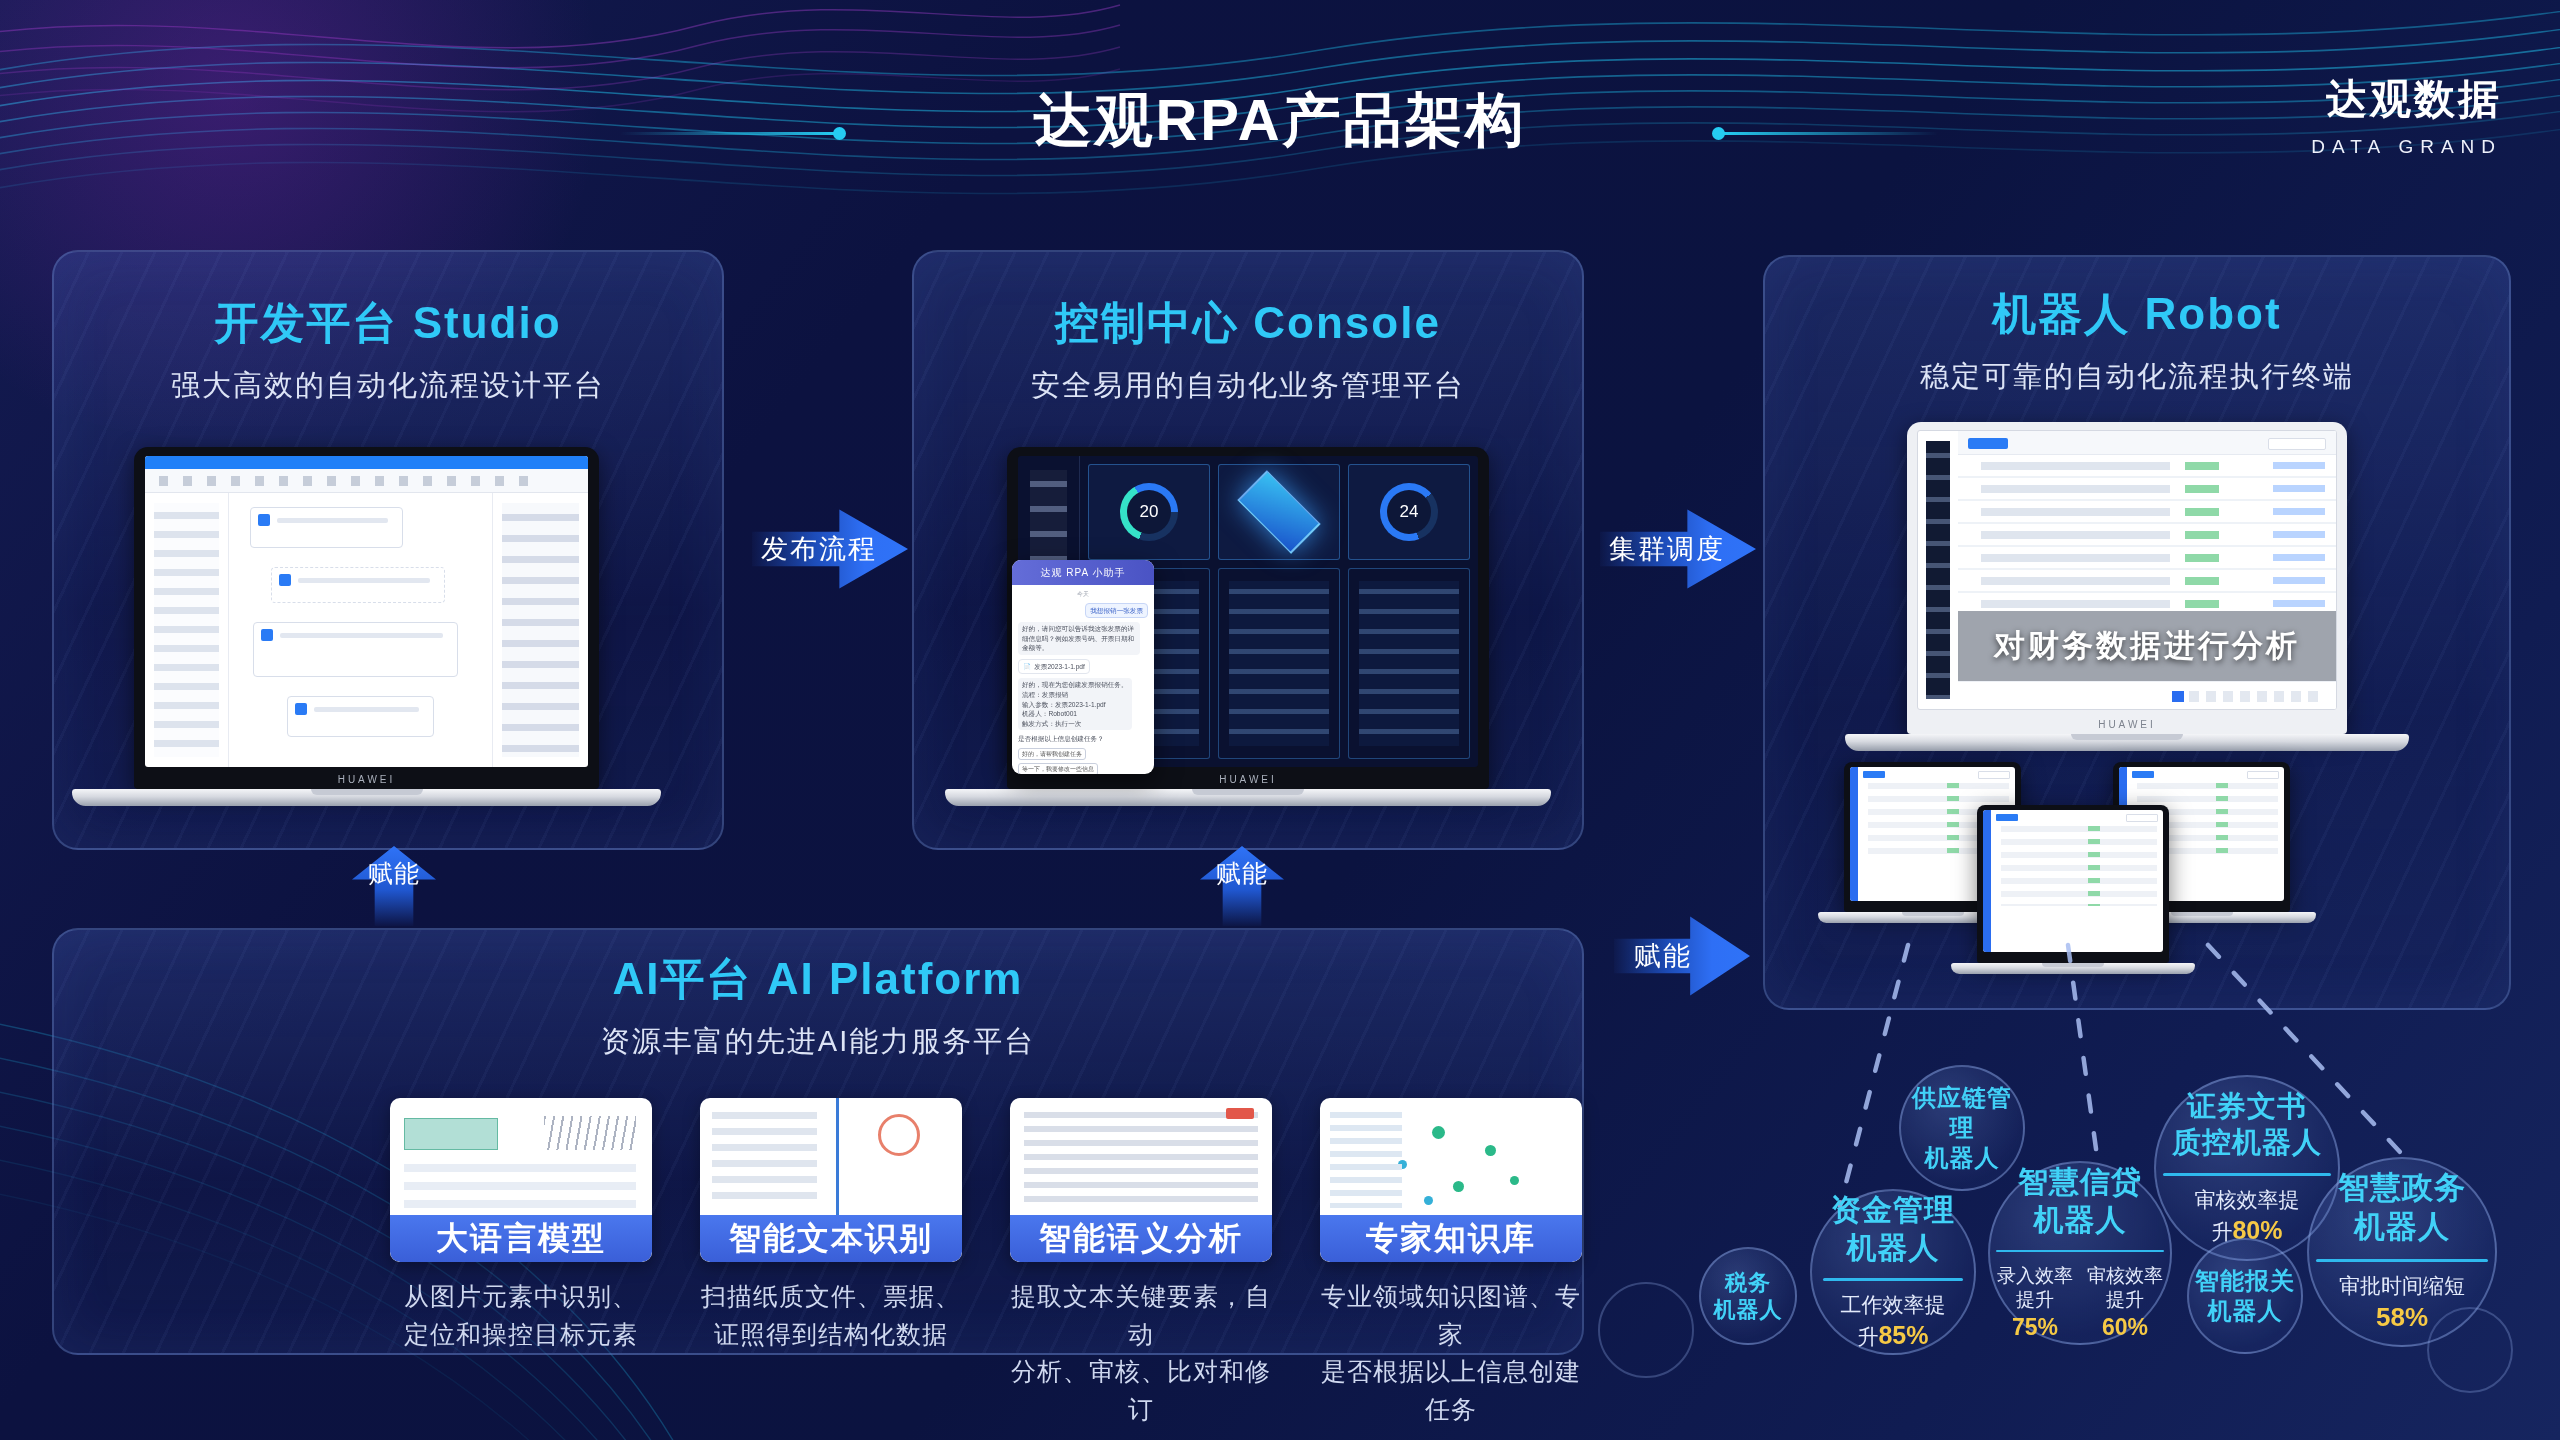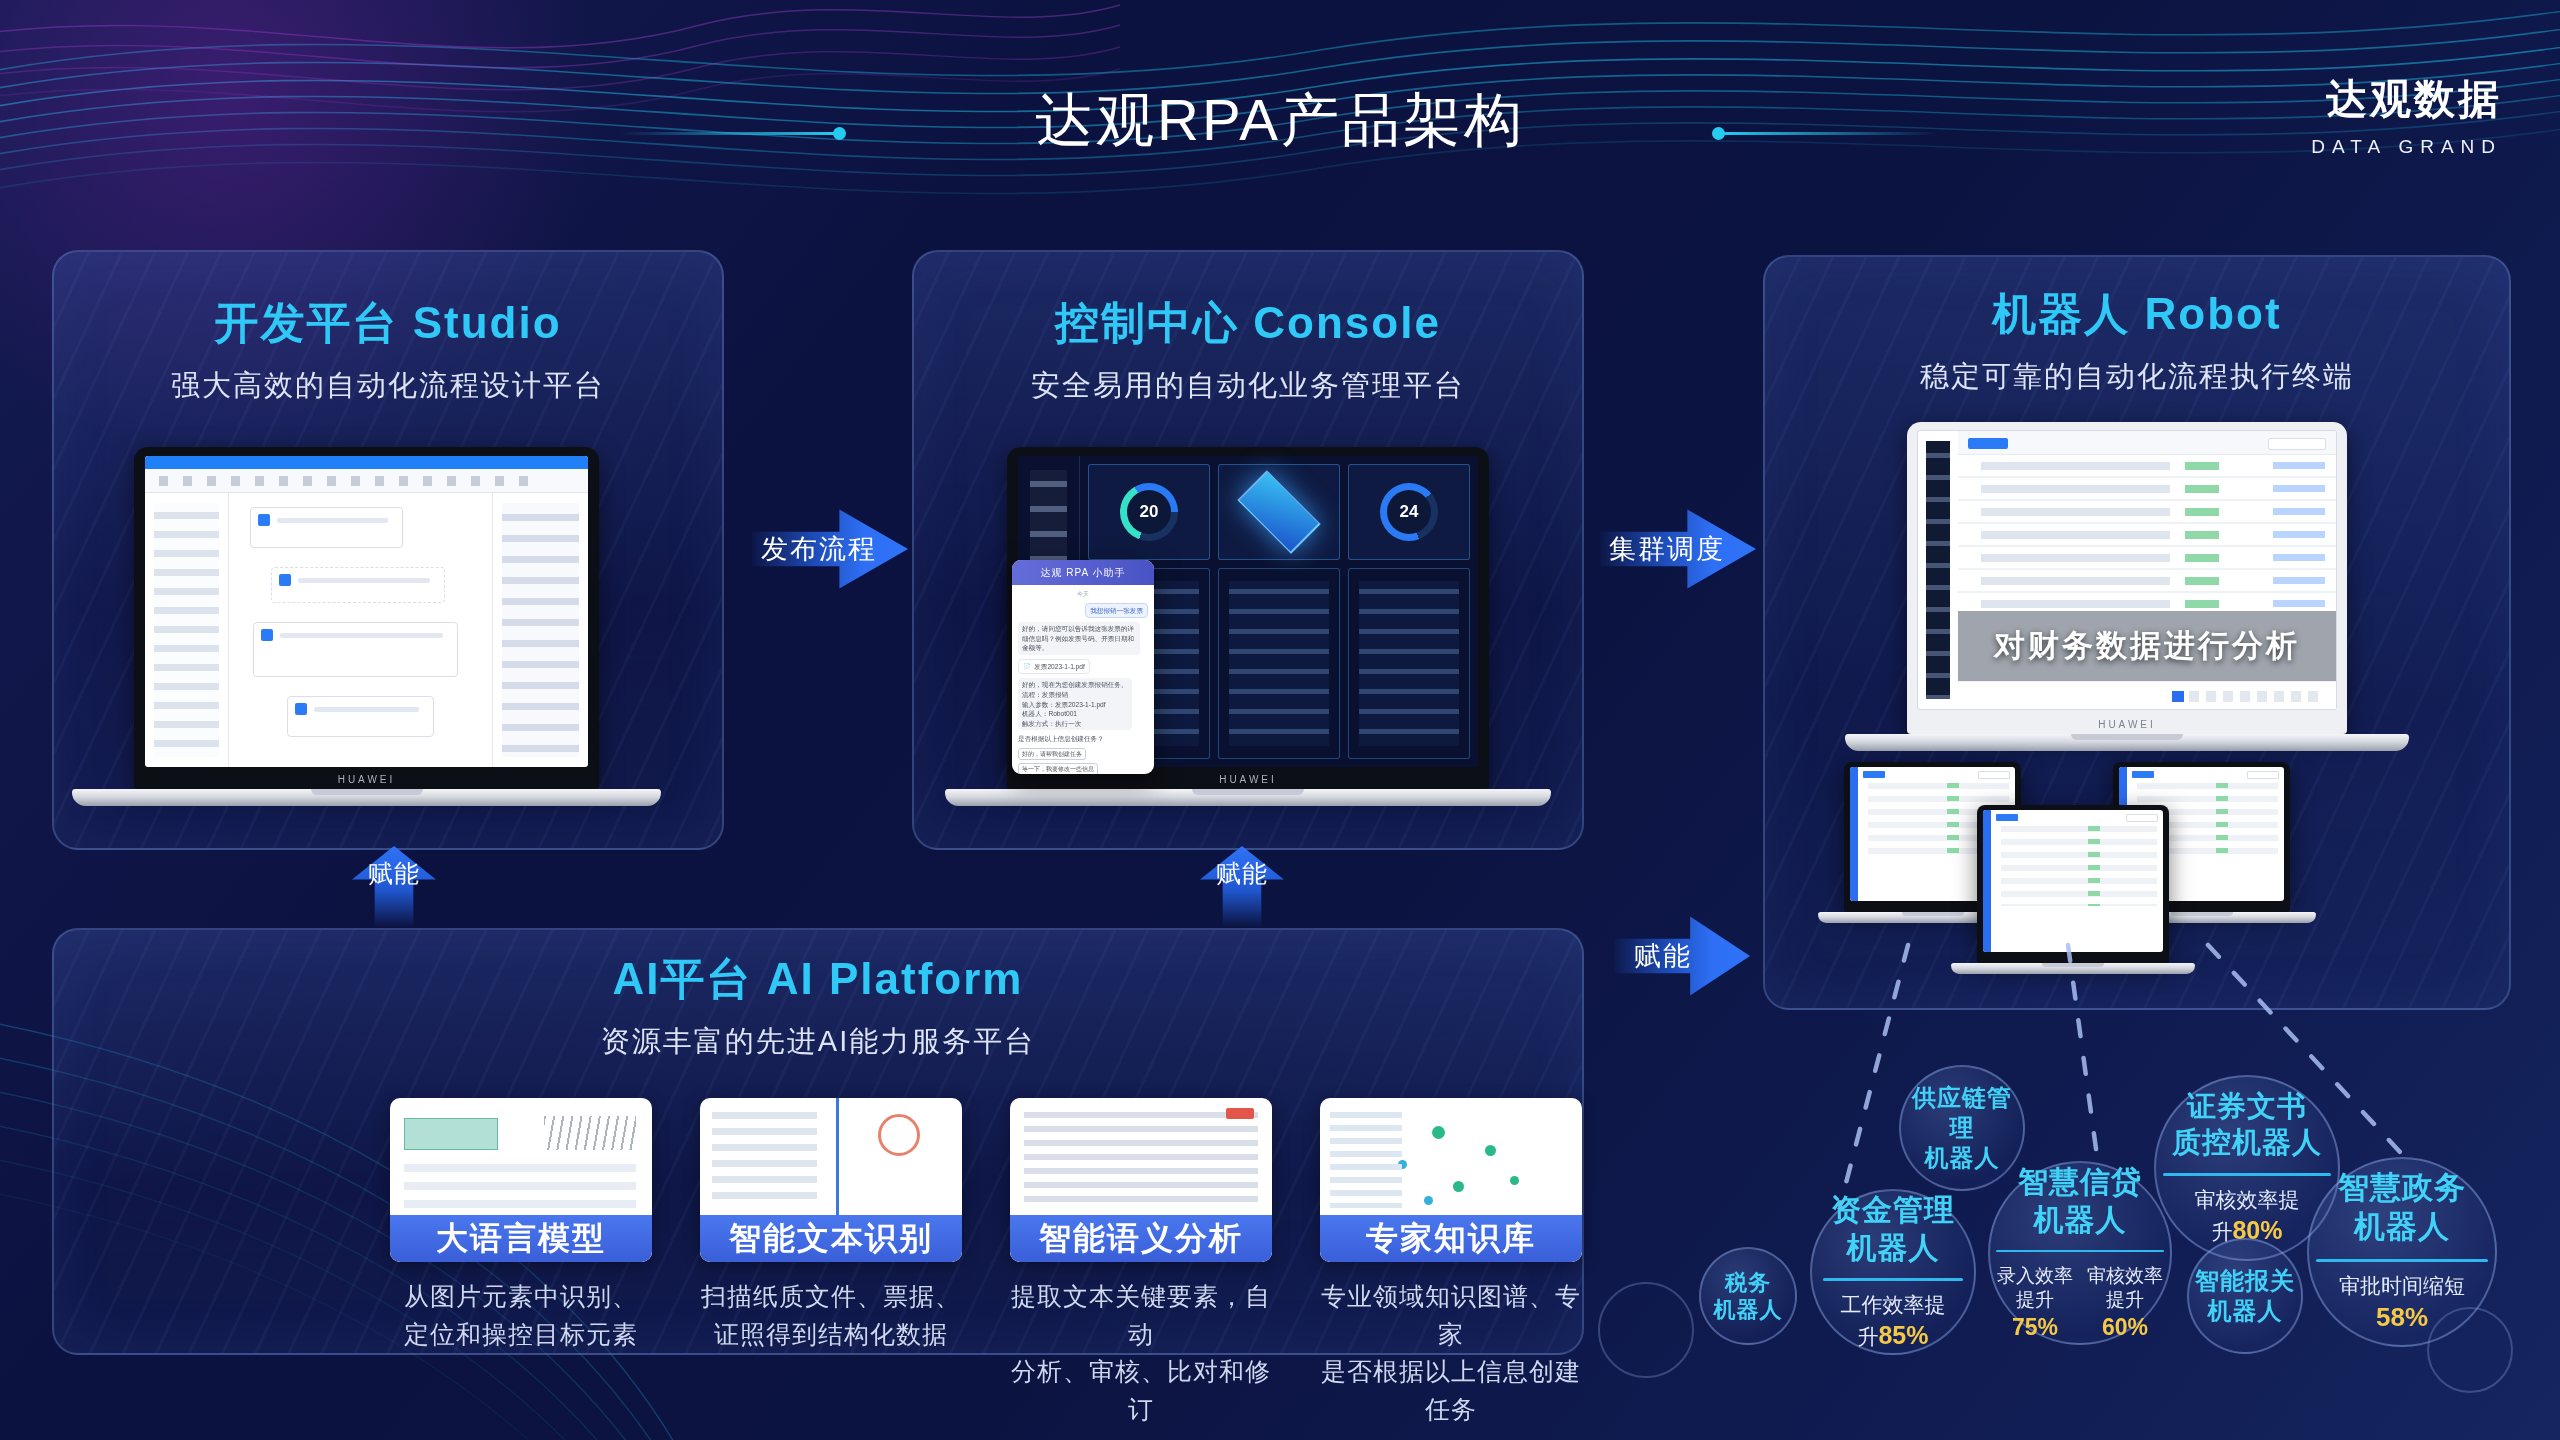--- a/index.html
+++ b/index.html
@@ -7,21 +7,21 @@
   .stage{position:relative;width:2560px;height:1440px;overflow:hidden;
     font-family:"Liberation Sans","DejaVu Sans",sans-serif;
     background:linear-gradient(128deg,#141b52 0%,#0c1240 30%,#0b1340 55%,#101c52 82%,#16255f 100%);}
   .glow-tl{position:absolute;left:-220px;top:-260px;width:900px;height:700px;border-radius:50%;
     background:radial-gradient(circle,rgba(150,40,190,.30),rgba(150,40,190,0) 65%);pointer-events:none}
   .bgsvg,.linesvg{position:absolute;left:0;top:0;pointer-events:none}
   .bgsvg{z-index:0}.linesvg{z-index:2}
 
   
   .page-title{position:absolute;left:50%;top:82px;transform:translateX(-50%);
-    color:#fff;font-size:58px;font-weight:normal;letter-spacing:3px;z-index:2;white-space:nowrap}
+    color:#fff;font-size:58px;font-weight:bold;letter-spacing:3px;z-index:2;white-space:nowrap}
   .deco{position:absolute;z-index:2}
   .deco .ln{position:absolute;top:5px;height:3px;border-radius:2px}
   .deco .dot{position:absolute;top:0;width:13px;height:13px;border-radius:50%;background:#25ccf2}
   .deco-l{left:620px;top:127px;width:226px;height:13px}
   .deco-l .ln{left:0;width:216px;background:linear-gradient(90deg,rgba(37,204,242,0),#25ccf2)}
   .deco-l .dot{right:0}
   .deco-r{left:1712px;top:127px;width:226px;height:13px}
   .deco-r .ln{right:0;width:216px;background:linear-gradient(270deg,rgba(37,204,242,0),#25ccf2)}
   .deco-r .dot{left:0}
   .logo{position:absolute;right:58px;top:72px;text-align:right;z-index:2}
@@ -81,21 +81,21 @@
   .cs-side{width:62px;flex:none;background:rgba(255,255,255,.05);border-right:1px solid rgba(120,160,230,.18);
     padding:14px 12px;background-image:repeating-linear-gradient(180deg,rgba(180,200,240,.38) 0 6px,rgba(0,0,0,0) 6px 25px);background-clip:content-box}
   .cs-main{flex:1;display:flex;flex-direction:column;gap:8px;padding:8px;min-width:0}
   .cs-toprow{display:flex;gap:8px;height:96px;flex:none}
   .cs-box{flex:1;border:1px solid rgba(64,150,235,.45);background:rgba(18,35,80,.55);
     display:flex;align-items:center;justify-content:center;border-radius:3px}
   .gauge{width:58px;height:58px;border-radius:50%;position:relative;display:flex;align-items:center;justify-content:center}
   .g-left{background:conic-gradient(from 200deg,#35e2c8 0 130deg,#2a79f5 130deg 250deg,#173261 250deg 360deg)}
   .g-right{background:conic-gradient(from 160deg,#2a79f5 0 250deg,#173261 250deg 360deg)}
   .gauge::before{content:"";position:absolute;inset:7px;background:#0d1738;border-radius:50%}
-  .gauge span{position:relative;color:#fff;font-size:17px;font-weight:bold;z-index:1}
+  .gauge span{position:relative;color:#fff;font-size:17px;font-weight:normal;z-index:1}
   .iso{width:76px;height:76px;background:linear-gradient(135deg,#38c0f2,#1a55cc);
     transform:rotate(45deg) scaleY(.55);border:2px solid rgba(160,220,255,.6);
     box-shadow:0 0 34px rgba(60,160,255,.75)}
   .cs-cards{flex:1;display:flex;gap:8px;min-height:0}
   .cs-card{flex:1;border:1px solid rgba(64,150,235,.4);background:rgba(16,32,75,.55);border-radius:3px;
     padding:12px 10px;background-image:repeating-linear-gradient(180deg,rgba(140,190,250,.28) 0 5px,rgba(0,0,0,0) 5px 20px);background-clip:content-box}
   .chat{position:absolute;left:-6px;top:104px;width:142px;height:214px;background:#fff;border-radius:9px;
     box-shadow:0 8px 26px rgba(0,0,0,.55);z-index:5;display:flex;flex-direction:column;overflow:hidden}
   .chat-h{height:25px;flex:none;background:linear-gradient(90deg,#646dd8,#4a53c4);color:#fff;
     font-size:10px;display:flex;align-items:center;justify-content:center;letter-spacing:1px}

